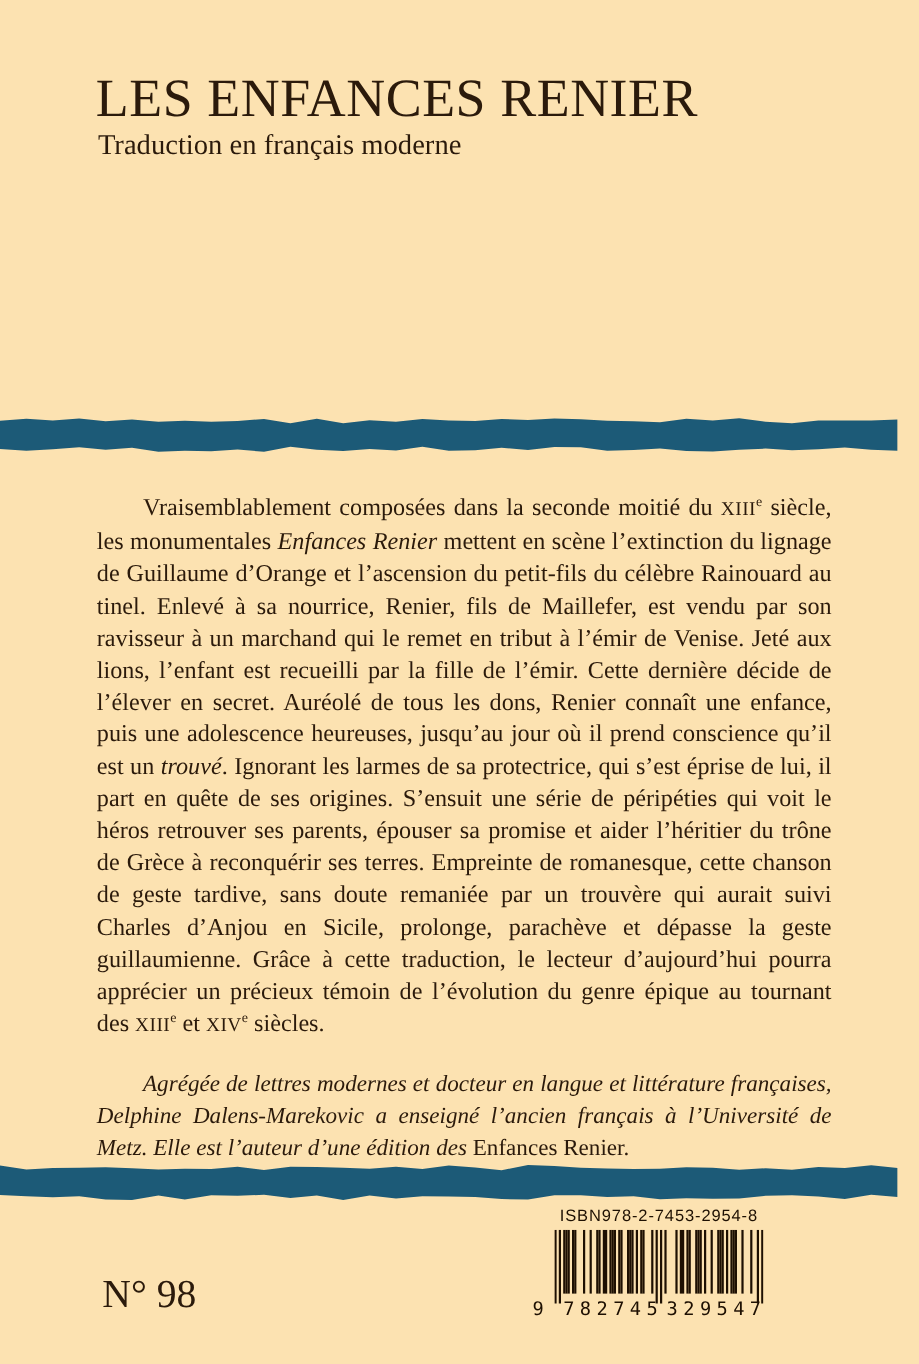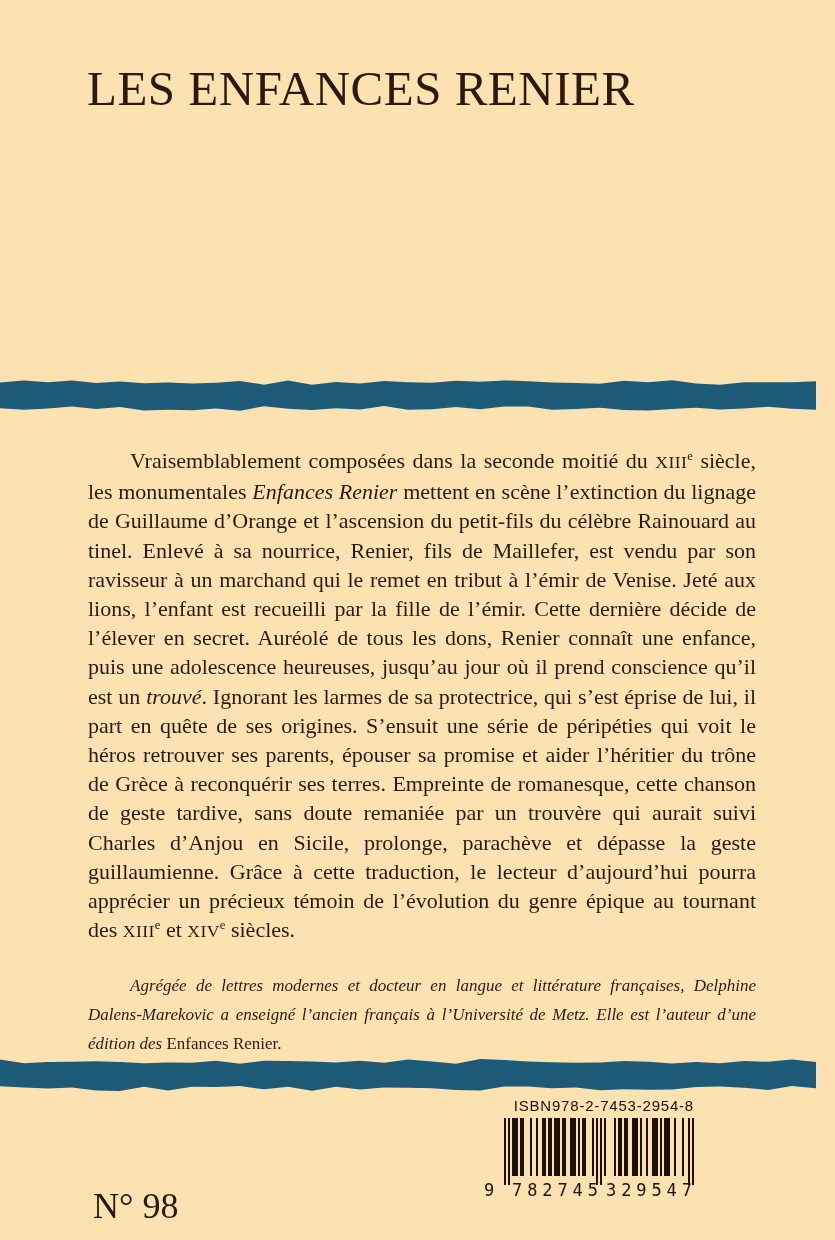--- a/index.html
+++ b/index.html
@@ -60,21 +60,21 @@
     font-size: 22px;
     line-height: 29.2px;
     text-align: justify;
     text-indent: 42px;
     color: var(--ink);
   }
   .bio {
     position: absolute;
     left: 88px; top: 971px;
     width: 668px;
-    font-size: 17px;
+    font-size: 21px;
     line-height: 29px;
     text-align: justify;
     text-indent: 42px;
     color: var(--ink);
   }
   .seg-normal { font-style: normal; margin-top: 20px; }
   .seg-italic { font-style: italic; }
   .bio .seg-italic { font-style: italic; }
   .bio .seg-normal { font-style: normal; }
   .seg-smallcaps {
@@ -87,34 +87,33 @@
     font-size: 0.58em;
     line-height: 0;
   }
 
   
   .collection-number {
     position: absolute;
     left: 93px; top: 1155px;
     font-size: 36px;
     color: var(--ink);
-    margin-top: 30px;
   }
   .isbn-block {
     position: absolute;
     left: 482px; top: 1097px;
     width: 214px;
     height: 108px;
     color: var(--barcode_ink);
   }
   .isbn-line {
     margin-left: 22px;
     width: 190px;
     display: flex;
-    justify-content: flex-end;
+    justify-content: center;
     gap: 0;
     font-family: "Liberation Sans", "DejaVu Sans", sans-serif;
     font-size: 15px;
     letter-spacing: 0.8px;
     white-space: nowrap;
     color: var(--barcode_ink);
   }
   .bars-row {
     position: relative;
     margin-top: 4px;
@@ -134,20 +133,21 @@
   .bcd-g2 { left: 124px; width: 86px; display: flex; justify-content: space-between; }
 </style>
 </head>
 <body>
 
 <div class="page">
 
   <h1 class="title">LES ENFANCES RENIER</h1>
 
   <div class="subtitle">
+    <div>Traduction en français moderne</div>
   </div>
 
   <div class="band band-top" style="clip-path: polygon(0px 2.5px, 24px 0.6px, 48px 2.2px, 72px 0.4px, 96px 2.9px, 120px 1.4px, 144px 3.3px, 168px 2.5px, 192px 3.4px, 216px 2.8px, 240px 0.9px, 264px 4.7px, 288px 0.6px, 312px 4.8px, 336px 2.1px, 360px 3.4px, 384px 0.9px, 408px 2.2px, 432px 2.7px, 456px 0.8px, 480px 1.8px, 504px 0.4px, 528px 1.2px, 552px 2.4px, 576px 3px, 600px 3.8px, 624px 0.7px, 648px 2.3px, 672px 0.2px, 696px 3.4px, 720px 4.8px, 744px 2.2px, 768px 2.2px, 792px 2.3px, 816px 1.3px, 816px 29.8px, 792px 28.8px, 768px 26.8px, 744px 28.5px, 720px 29.4px, 696px 27.8px, 672px 28.9px, 648px 30.5px, 624px 29.9px, 600px 27.7px, 576px 29px, 552px 29.8px, 528px 26.6px, 504px 26.4px, 480px 29.2px, 456px 27.1px, 432px 29.3px, 408px 29.8px, 384px 26.1px, 360px 29.6px, 336px 28.2px, 312px 30.1px, 288px 28.8px, 264px 26.2px, 240px 30.7px, 216px 28.6px, 192px 30.2px, 168px 29.8px, 144px 30.6px, 120px 27.1px, 96px 28.9px, 72px 26.6px, 48px 28.5px, 24px 29.8px, 0px 28.2px);"></div>
 
   <p class="blurb"><span class="seg-normal">Vraisemblablement composées dans la seconde moitié du </span><span class="seg-smallcaps">xiii</span><span class="seg-sup">e</span><span class="seg-normal"> siècle, les monumentales </span><span class="seg-italic">Enfances Renier</span><span class="seg-normal"> mettent en scène l’extinction du lignage de Guillaume d’Orange et l’ascension du petit-fils du célèbre Rainouard au tinel. Enlevé à sa nourrice, Renier, fils de Maillefer, est vendu par son ravisseur à un marchand qui le remet en tribut à l’émir de Venise. Jeté aux lions, l’enfant est recueilli par la fille de l’émir. Cette dernière décide de l’élever en secret. Auréolé de tous les dons, Renier connaît une enfance, puis une adolescence heureuses, jusqu’au jour où il prend conscience qu’il est un </span><span class="seg-italic">trouvé</span><span class="seg-normal">. Ignorant les larmes de sa protectrice, qui s’est éprise de lui, il part en quête de ses origines. S’ensuit une série de péripéties qui voit le héros retrouver ses parents, épouser sa promise et aider l’héritier du trône de Grèce à reconquérir ses terres. Empreinte de romanesque, cette chanson de geste tardive, sans doute remaniée par un trouvère qui aurait suivi Charles d’Anjou en Sicile, prolonge, parachève et dépasse la geste guillaumienne. Grâce à cette traduction, le lecteur d’aujourd’hui pourra apprécier un précieux témoin de l’évolution du genre épique au tournant des </span><span class="seg-smallcaps">xiii</span><span class="seg-sup">e</span><span class="seg-normal"> et </span><span class="seg-smallcaps">xiv</span><span class="seg-sup">e</span><span class="seg-normal"> siècles.</span></p>
 
   <p class="bio"><span class="seg-italic">Agrégée de lettres modernes et docteur en langue et littérature françaises, Delphine Dalens-Marekovic a enseigné l’ancien français à l’Université de Metz. Elle est l’auteur d’une édition des </span><span class="seg-normal">Enfances Renier.</span></p>
 
   <div class="band band-bottom" style="clip-path: polygon(0px 0.6px, 24px 4.2px, 48px 2.9px, 72px 2.7px, 96px 2.2px, 120px 3.1px, 144px 4.2px, 168px 3.5px, 192px 3.8px, 216px 1.7px, 240px 4.7px, 264px 1.7px, 288px 2px, 312px 2.6px, 336px 3.4px, 360px 1.7px, 384px 3.7px, 408px 0.6px, 432px 2.4px, 456px 4.8px, 480px 0.1px, 504px 0.9px, 528px 2.5px, 552px 3.3px, 576px 3.7px, 600px 3.5px, 624px 2.1px, 648px 2.7px, 672px 4.4px, 696px 3px, 720px 4.3px, 744px 2px, 768px 2.8px, 792px 0.4px, 816px 2.9px, 816px 29.2px, 792px 27.1px, 768px 31px, 744px 28.7px, 720px 27.5px, 696px 28.1px, 672px 30.5px, 648px 30.8px, 624px 30.3px, 600px 31.2px, 576px 28.6px, 552px 29.2px, 528px 27.5px, 504px 27.5px, 480px 31.5px, 456px 31.1px, 432px 29.2px, 408px 28.8px, 384px 28.6px, 360px 30.5px, 336px 27.8px, 312px 31.8px, 288px 27.8px, 264px 30.2px, 240px 27.1px, 216px 28.1px, 192px 27.7px, 168px 31.5px, 144px 27.8px, 120px 31.9px, 96px 31.4px, 72px 28.6px, 48px 29.4px, 24px 28.6px, 0px 27.3px);"></div>
 

